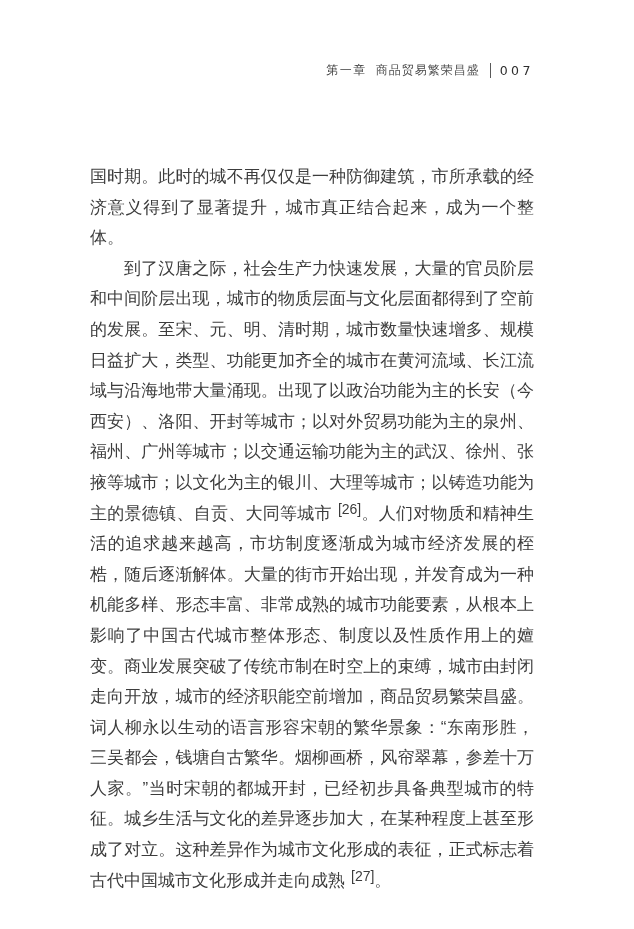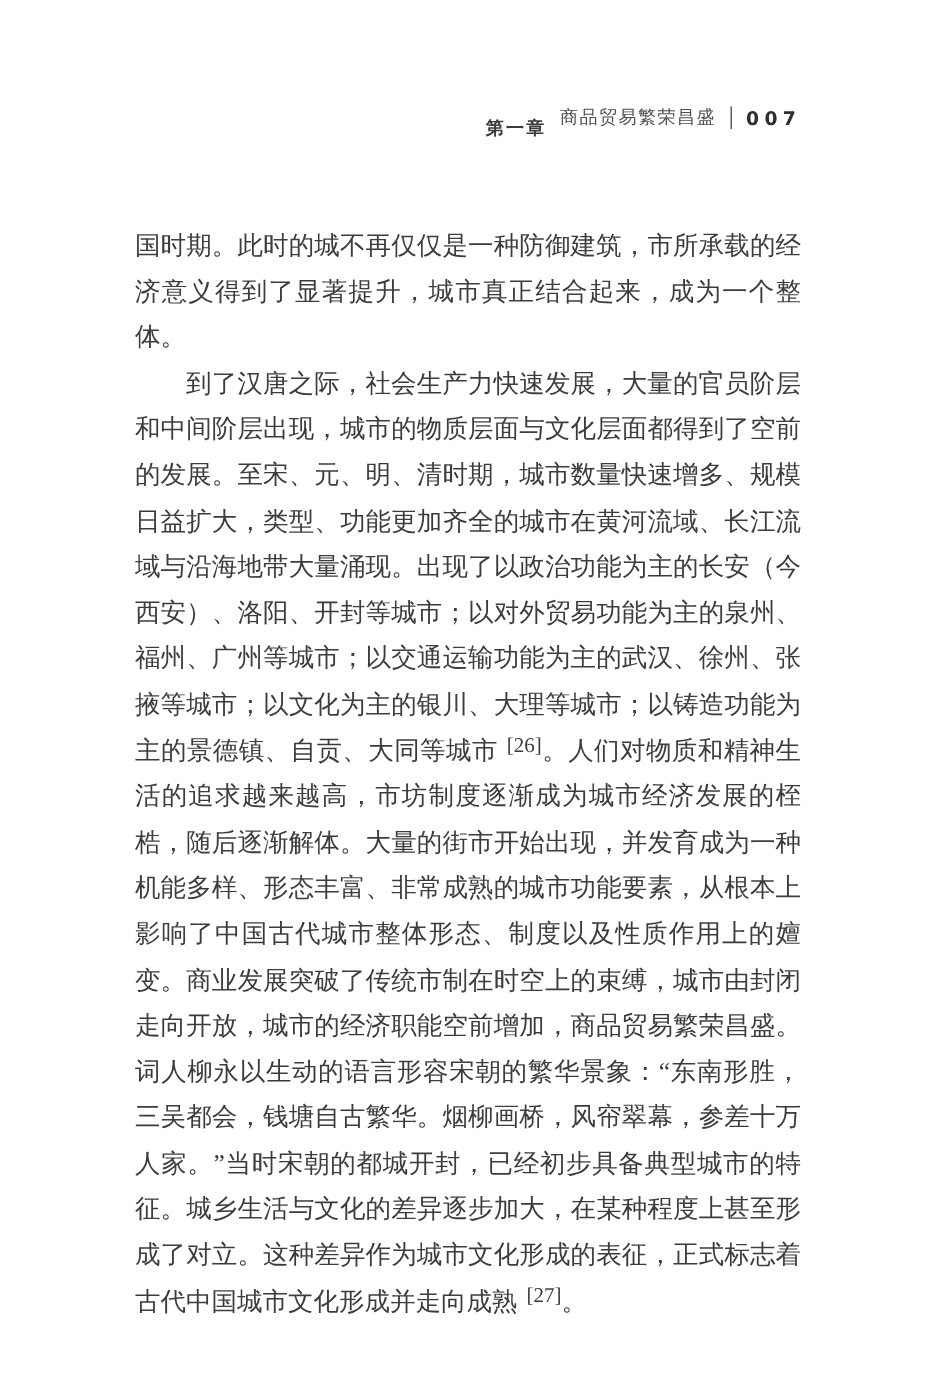--- a/index.html
+++ b/index.html
@@ -19,49 +19,48 @@
     top: 62px;
     right: 100px;
     display: flex;
     align-items: center;
     font-family: "DejaVu Sans", "Liberation Sans", sans-serif;
     font-size: 12px;
     color: #4a4a4a;
     white-space: nowrap;
   }
   .running-head .chapter {
-    font-weight: 700;
+    font-weight: 400;
     color: #3b3b3b;
     letter-spacing: 1.5px;
     margin-right: 9px;
-    margin-top: 15px;
   }
   .running-head .section {
     letter-spacing: 1px;
     color: #4d4d4d;
   }
   .running-head .sep {
     width: 1px;
     height: 15px;
     background: #595959;
     margin: 0 9px 0 10px;
   }
   .running-head .pagenum {
     font-size: 12.5px;
     letter-spacing: 3.5px;
     color: #2e2e2e;
-    font-weight: 700;
+    font-weight: 400;
   }
   
   .text-block {
     position: absolute;
     left: 90px;
-    top: 149px;
+    top: 162px;
     width: 444px;
-    font-family: Liberation Serif, serif;
+    font-family: Liberation Sans, sans-serif;
   }
   .text-block p.para {
     margin: 0;
     font-size: 17px;
     line-height: 30.6px;
     color: #3c3c3c;
     text-align: justify;
     text-justify: inter-ideograph;
     word-break: break-all;
   }

